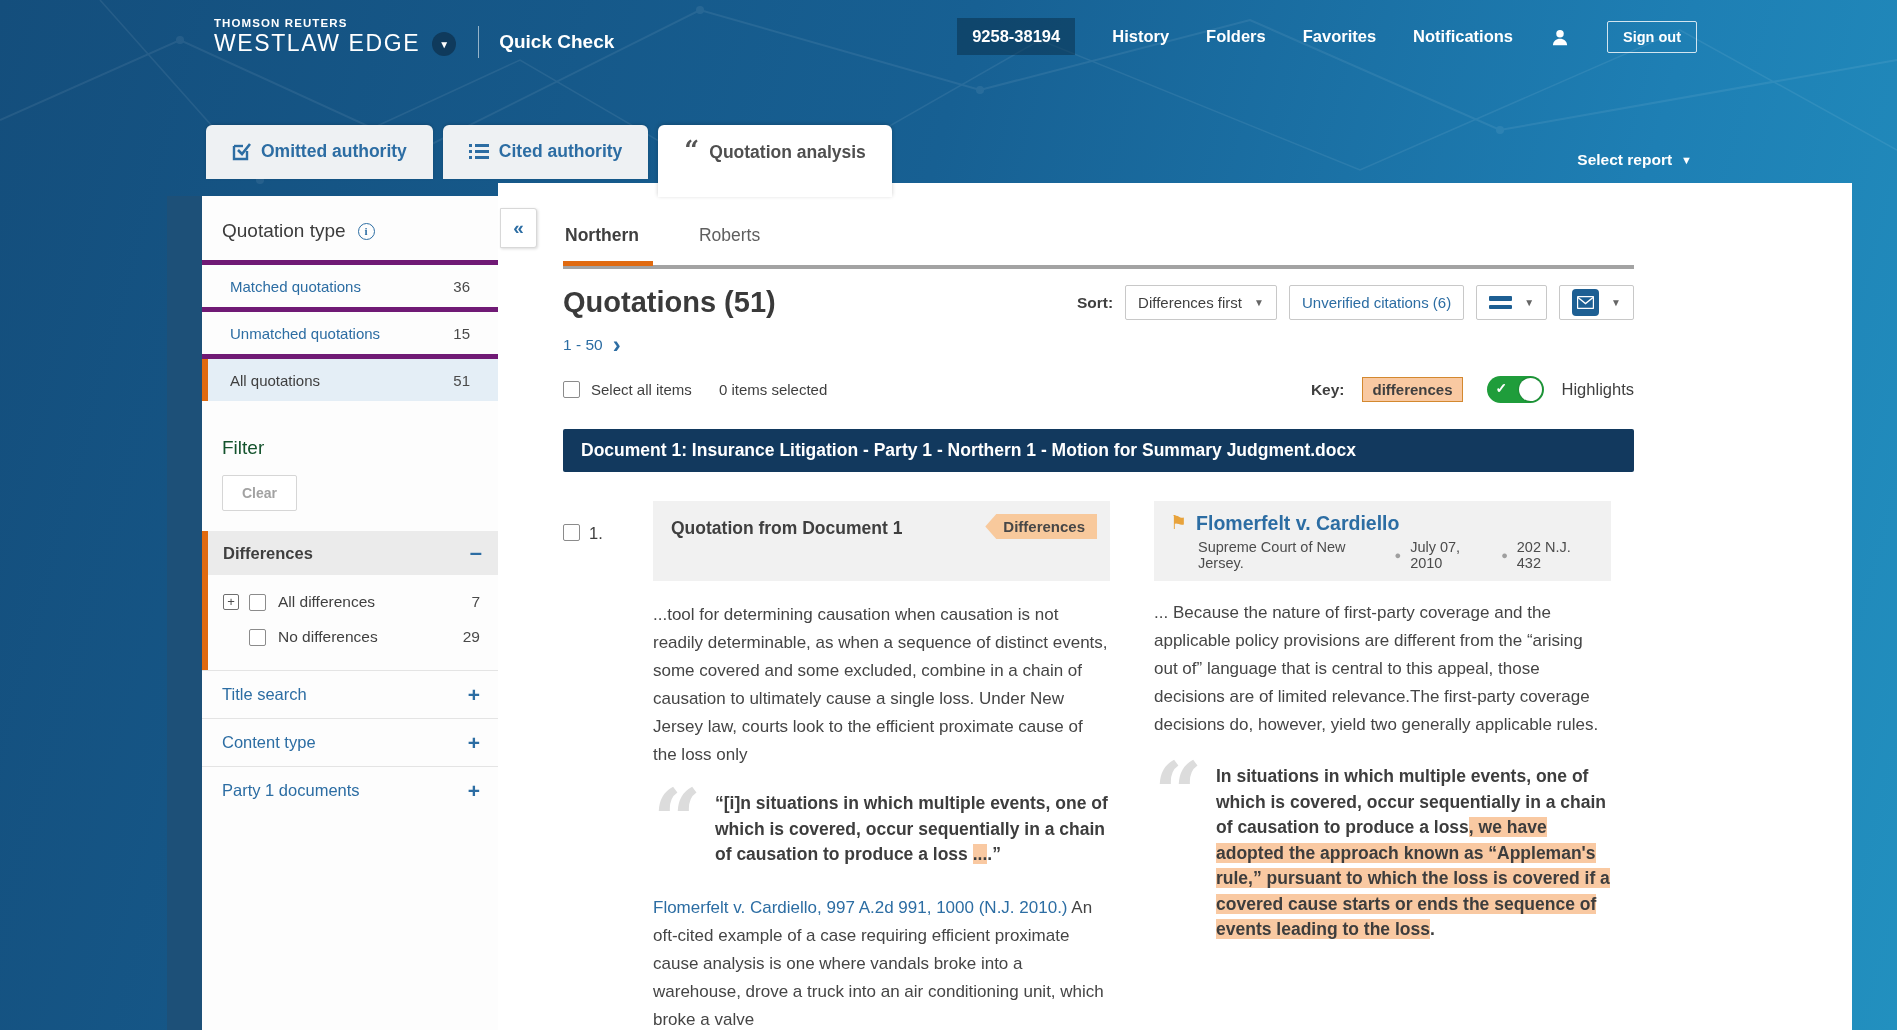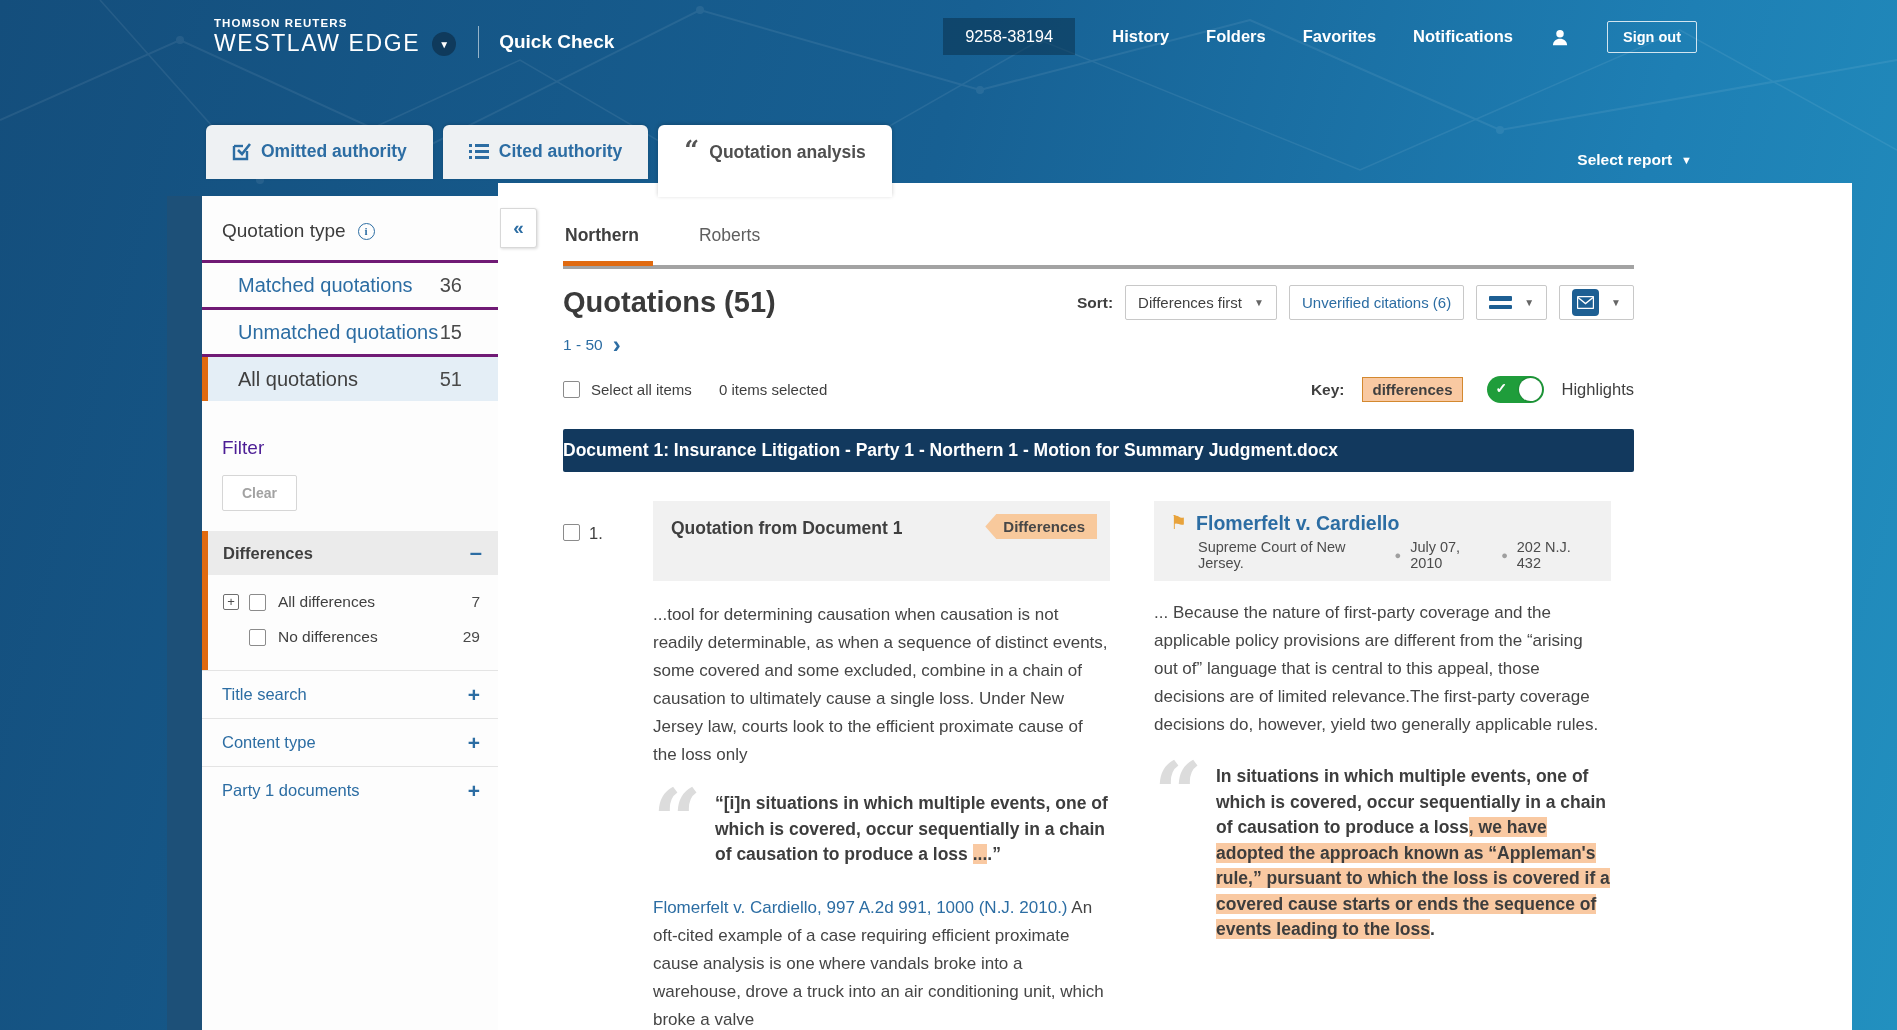--- a/index.html
+++ b/index.html
@@ -15,21 +15,21 @@
   .logo-group { position:absolute; left:203px; top:16px; display:flex; align-items:center; z-index:3;margin-left:11px; }
   .brand { color:#fff; }
   .brand-small { font-size:11.5px; font-weight:bold; letter-spacing:1.1px; }
   .brand-large { font-size:23px; font-weight:400; letter-spacing:1.6px; margin-top:1px; }
   .brand-caret { width:24px; height:24px; border-radius:50%; background:#0f3a5c; color:#fff;
     display:flex; align-items:center; justify-content:center; font-size:10px; margin:14px 0 0 12px; cursor:pointer;}
   .hdr-divider { width:1px; height:32px; background:rgba(255,255,255,.55); margin:10px 20px 0 22px; }
   .product { color:#fff; font-size:19px; font-weight:bold; margin-top:10px; }
 
   .header-nav { position:absolute; right:200px; top:18px; display:flex; align-items:center; gap:37px; z-index:3; }
-  .client-box { background:rgba(8,44,70,.5); color:#fff; font-weight:normal; font-size:16.5px; padding:9px 22px; }
+  .client-box { background:rgba(8,44,70,.5); color:#fff; font-weight:bold; font-size:16.5px; padding:9px 15px; }
   .nav-link { color:#fff; font-size:16.5px; font-weight:600; cursor:pointer; }
   .person-icon { width:20px; height:20px; }
   .signout-btn { border:1px solid rgba(255,255,255,.8); color:#fff; font-size:14.5px; font-weight:600;
     padding:7px 15px; border-radius:2px; background:transparent; cursor:pointer; }
 
   
   .tab-row { position:absolute; left:206px; top:125px; display:flex; gap:10px; z-index:4; }
   .tab { border-radius:6px 6px 0 0; padding:16px 26px 17px; font-size:17.5px; font-weight:bold;
     display:flex; align-items:center; gap:10px; cursor:pointer; }
   .tab.inactive { background:#eef1f3; color:#2c6da3; box-shadow:0 -1px 3px rgba(0,0,0,.15); }
@@ -42,28 +42,28 @@
   .select-report .caret { font-size:11px; }
 
   
   .sidebar { position:absolute; left:167px; top:196px; bottom:0; width:331px; z-index:2; }
   .side-rail { position:absolute; left:0; top:0; bottom:0; width:35px; background:#1d5078; }
   .side-panel { position:absolute; left:35px; right:0; top:0; bottom:0; background:#fdfdfd; }
   .side-title { display:flex; align-items:center; gap:12px; padding:24px 20px 18px; font-size:19px; color:#3c3c3c; }
   .info-icon { width:17px; height:17px; border:1.6px solid #2c6da3; border-radius:50%; color:#2c6da3;
     font-size:11px; font-weight:bold; font-family:"Liberation Serif", serif; display:flex; align-items:center; justify-content:center; cursor:pointer; }
   .side-row { position:relative; height:47px; display:flex; align-items:center; justify-content:space-between;
-    padding:0 36px; border-top:3px solid #701a75; font-size:20px; cursor:pointer; }
+    padding:0 28px; border-top:5px solid #701a75; font-size:15px; cursor:pointer; }
   .side-row .lbl { color:#2c6da3; }
   .side-row.selected { background:#e4eef6; }
   .side-row.selected .lbl { color:#3f3f3f; }
   .side-row.selected::before { content:""; position:absolute; left:0; top:0; bottom:0; width:6px; background:#e06a10; }
   .side-count { color:#4a4a4a; }
   .filter-block { padding:36px 20px 20px; }
-  .filter-title { font-size:19px; color:#4c1d95; margin-bottom:16px; }
+  .filter-title { font-size:19px; color:#14532d; margin-bottom:16px; }
   .clear-btn { border:1px solid #d6d6d6; background:#fff; color:#a2a2a2; font-weight:bold; font-size:14px;
     padding:9px 19px; border-radius:2px; cursor:pointer; }
   .diff-group { border-left:6px solid #e06a10; }
   .diff-header { background:#ebebeb; height:44px; display:flex; align-items:center; justify-content:space-between;
     padding:0 16px 0 15px; font-size:16.5px; font-weight:bold; color:#3f3f3f; }
   .collapse-minus { color:#2c6da3; font-size:22px; font-weight:bold; cursor:pointer; line-height:10px; }
   .diff-options { padding:18px 14px 24px 15px; display:flex; flex-direction:column; gap:17px; }
   .diff-opt { display:flex; align-items:center; font-size:15.5px; color:#3f3f3f; }
   .expander-box { width:16px; height:16px; border:1px solid #6e6e6e; border-radius:2px; color:#4a4a4a;
     font-size:13px; line-height:14px; text-align:center; margin-right:10px; cursor:pointer; background:#fff; }
@@ -110,21 +110,21 @@
   .items-selected { font-size:15px; margin-left:27px; }
   .key-group { margin-left:auto; display:flex; align-items:center; gap:18px; }
   .key-label { font-size:15.5px; font-weight:bold; }
   .key-chip { background:#f9c9a2; border:1px solid #d3882f; padding:3px 9px; font-size:15px; font-weight:bold; color:#3f3f3f; }
   .toggle { width:57px; height:27px; border-radius:14px; background:#1f9d3b; position:relative; cursor:pointer; margin-left:6px; }
   .toggle .check { position:absolute; left:9px; top:4px; color:#fff; font-size:14px; font-weight:bold; }
   .toggle .knob { position:absolute; right:2px; top:2px; width:23px; height:23px; border-radius:50%; background:#fff; box-shadow:0 0 2px rgba(0,0,0,.4); }
   .highlights-label { font-size:16.5px; }
 
   .doc-banner { margin-top:26px; height:43px; background:#12395e; border-radius:2px; display:flex; align-items:center;
-    color:#fff; font-size:17.5px; font-weight:bold; }
+    padding-left:18px; color:#fff; font-size:17.5px; font-weight:bold; }
 
   .quote-row { margin-top:29px; display:grid; grid-template-columns:90px 457px 44px 457px; }
   .idx-cell { padding-top:23px; display:flex; gap:9px; font-size:16.5px; color:#3f3f3f; }
 
   .col-header { background:#f1f1f1; height:80px; position:relative; }
   .left-header { padding:17px 18px; font-size:17.5px; font-weight:bold; color:#3f3f3f; }
   .badge { position:absolute; right:13px; top:13px; background:#f8c99c; padding:4px 12px 4px 18px; font-size:15px;
     font-weight:bold; color:#474747; clip-path:polygon(11px 0,100% 0,100% 100%,11px 100%,0 50%);
     filter:drop-shadow(0 0 1px #cf8a3a); }
   .right-header { padding:11px 16px 0 16px; }

